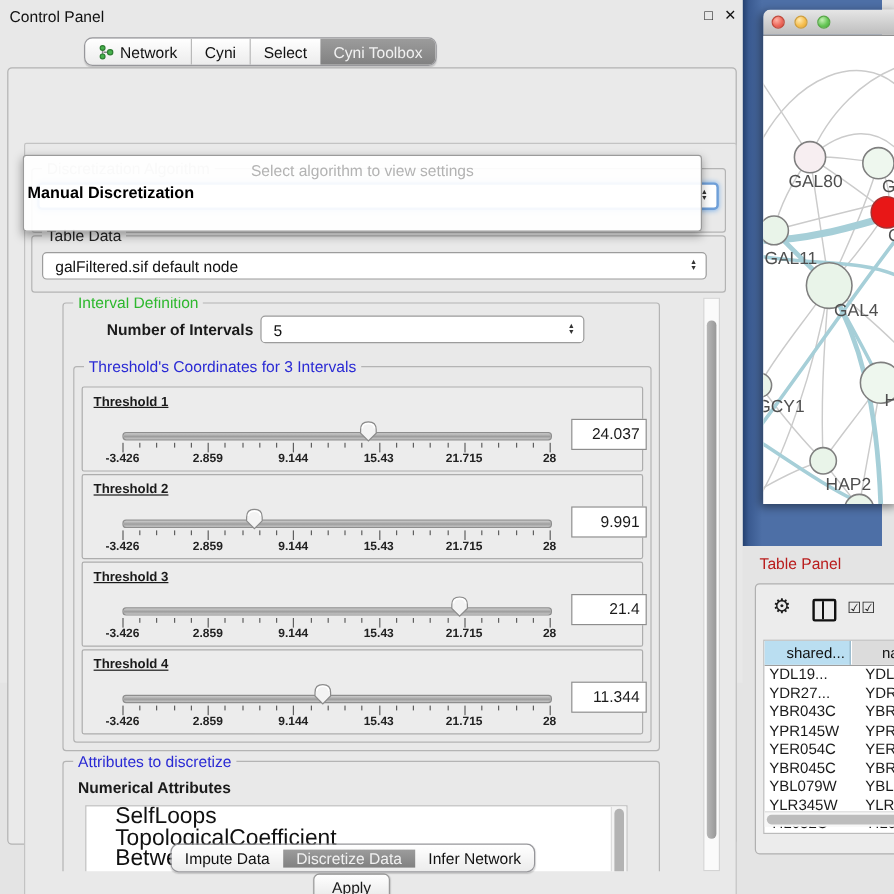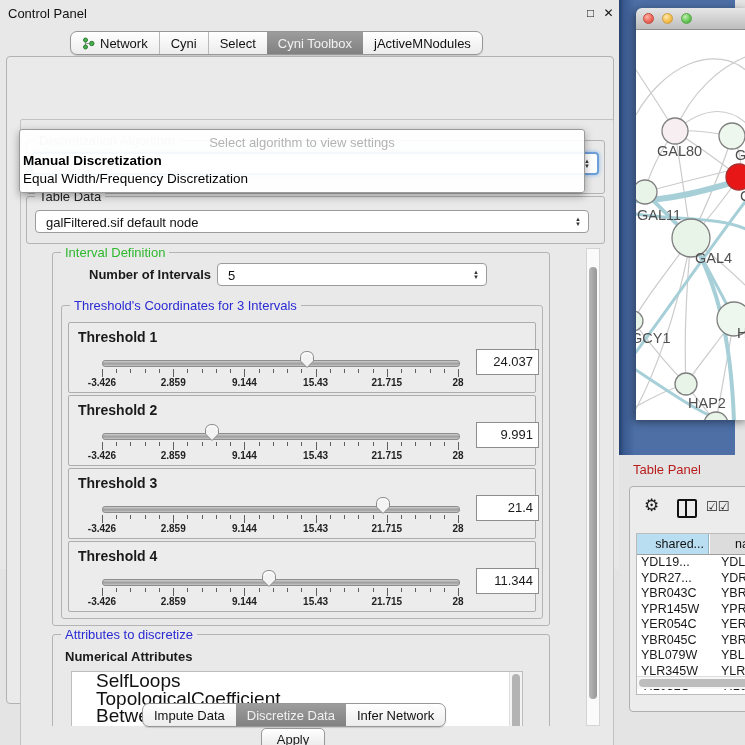--- a/index.html
+++ b/index.html
@@ -15,21 +15,21 @@
   #close-btn{left:601px;font-weight:bold;}
 
   .segbar{display:flex;height:22px;border:1px solid #97979b;border-radius:7px;overflow:hidden;
           background:linear-gradient(#ffffff,#ececec);box-shadow:0 1px 1px rgba(0,0,0,.15);}
   .seg{display:flex;align-items:center;gap:5px;padding:0 11px;font-size:13px;color:#111;
        border-left:1px solid #b9b9b9;cursor:default;white-space:nowrap;}
   .seg:first-child{border-left:none;}
   .seg.active{background:linear-gradient(#9c9c9c,#818181);color:#f1f1f1;border-left:none;}
   .seg.active + .seg{border-left:none;}
   #top-tabs{left:70px;top:31px;}
-  #bottom-tabs{left:142px;top:703px;}
+  #bottom-tabs{left:142px;top:703px;align-items:center;}
 
   #main-panel{left:6px;top:56px;width:606px;height:646px;background:#eaeaea;
               border:1px solid #b2b2b2;border-radius:4px;}
   #inner-panel{left:13px;top:62px;width:592px;height:636px;background:#e9e9e9;
                border:1px solid #c3c3c3;border-radius:2px;}
 
   .group{position:absolute;border:1px solid #b4b4b4;border-radius:3px;}
   .group-legend{position:absolute;top:-8px;left:8px;background:#e9e9e9;padding:0 4px;font-size:13px;white-space:nowrap;}
   .legend-green{color:#2eb82e;}
   .legend-blue{color:#2a2ad4;}
@@ -48,21 +48,21 @@
   .popup-item{padding-left:3px;font-size:13.5px;line-height:18px;color:#000;}
   .popup-item.first{font-weight:bold;}
 
   #scroll-area{left:7px;top:128px;width:556px;height:478px;overflow:hidden;}
 
   #num-label{left:36px;top:14px;font-weight:bold;font-size:13px;}
   #intervals-combo{left:164px;top:10px;width:270px;}
 
   .th-panel{position:absolute;left:6px;width:466px;height:69px;background:#ececec;
             border:1px solid #adadad;border-radius:2px;}
-  .th-label{position:absolute;left:9px;top:6px;font-weight:bold;font-size:14px;}
+  .th-label{position:absolute;left:9px;top:6px;font-weight:bold;font-size:11px;text-decoration:underline;}
   .th-track{position:absolute;left:33px;top:37px;width:356px;height:5px;border:1px solid #8e8e8e;border-radius:3px;
             background:linear-gradient(#cdcdcd,#9d9d9d 55%,#c6c6c6);}
   .th-thumb{position:absolute;top:27px;width:16px;height:19px;}
   .th-ticks{position:absolute;left:33px;top:46px;width:356px;height:9px;}
   .tick{position:absolute;width:1px;background:#5f5f5f;top:0;height:4px;}
   .tick.major{height:8px;}
   .th-ticklabels{position:absolute;left:33px;top:54px;width:356px;height:12px;}
   .tick-label{position:absolute;transform:translateX(-50%);font-size:10px;font-weight:bold;color:#222;white-space:nowrap;}
   .th-value{position:absolute;left:407px;top:26px;width:56px;height:24px;background:#fff;border:1px solid #8d8d8d;
             text-align:right;padding-right:5px;line-height:24px;font-size:13px;box-sizing:content-box;}
@@ -139,40 +139,36 @@
         </div>
         <div class="seg">
           <span>Cyni</span>
         </div>
         <div class="seg">
           <span>Select</span>
         </div>
         <div class="seg active">
           <span>Cyni Toolbox</span>
         </div>
-        <div class="seg">
-          <span>jActiveMNodules</span>
-        </div>
       </div>
 
     <div id="main-panel" class="abs">
       <div id="inner-panel" class="abs">
 
         <div class="group" id="algo-group" style="left:5px;top:20px;width:577px;height:52px;">
           <div class="group-legend legend-faded">Discretization Algorithm</div>
         </div>
         <div id="algo-combo" class="combo">
           <span class="stepper">▲<br>▼</span>
         </div>
 
         <div id="algo-popup" class="abs">
           <div id="popup-hint">Select algorithm to view settings</div>
           <div id="popup-items">
               <div class="popup-item first">Manual Discretization</div>
-              <div class="popup-item">Equal Width/Frequency Discretization</div>
             </div>
         </div>
 
         <div class="group" style="left:5px;top:76px;width:577px;height:46px;">
           <div class="group-legend legend-dark">Table Data</div>
           <div class="combo" style="left:8px;top:13px;width:554px;">
             <span>galFiltered.sif default node</span>
             <span class="stepper">▲<br>▼</span>
           </div>
         </div>

